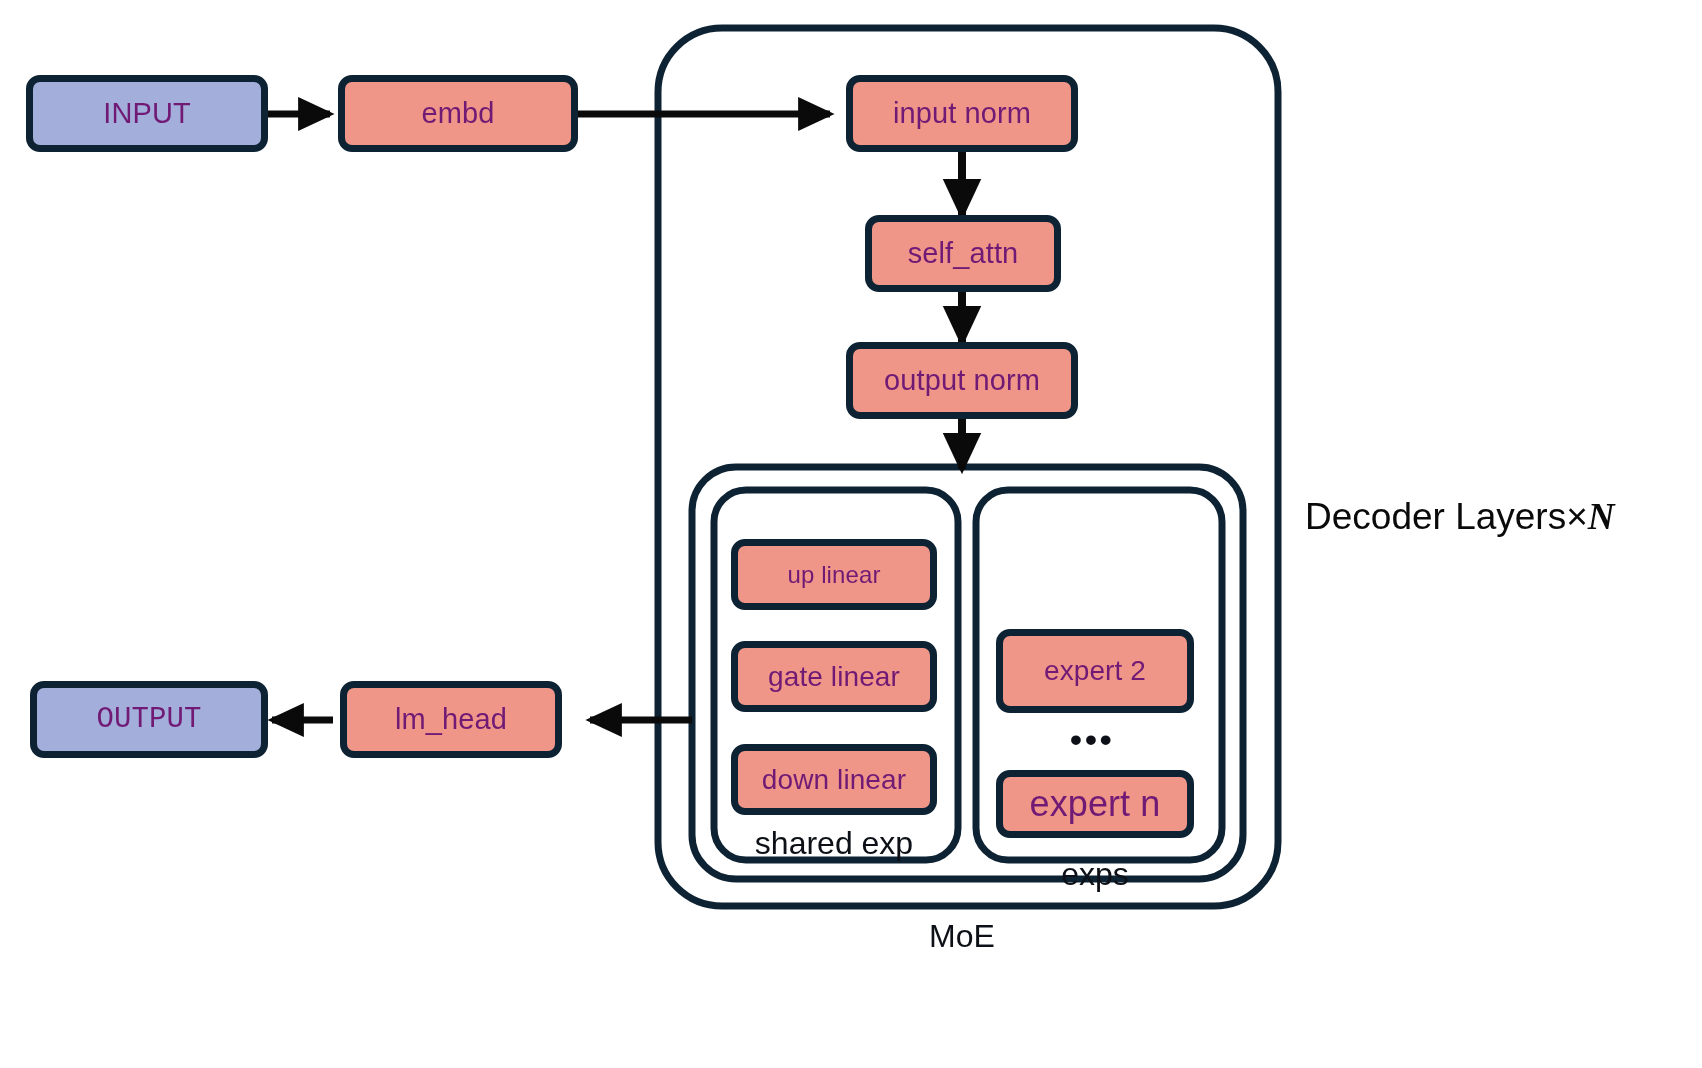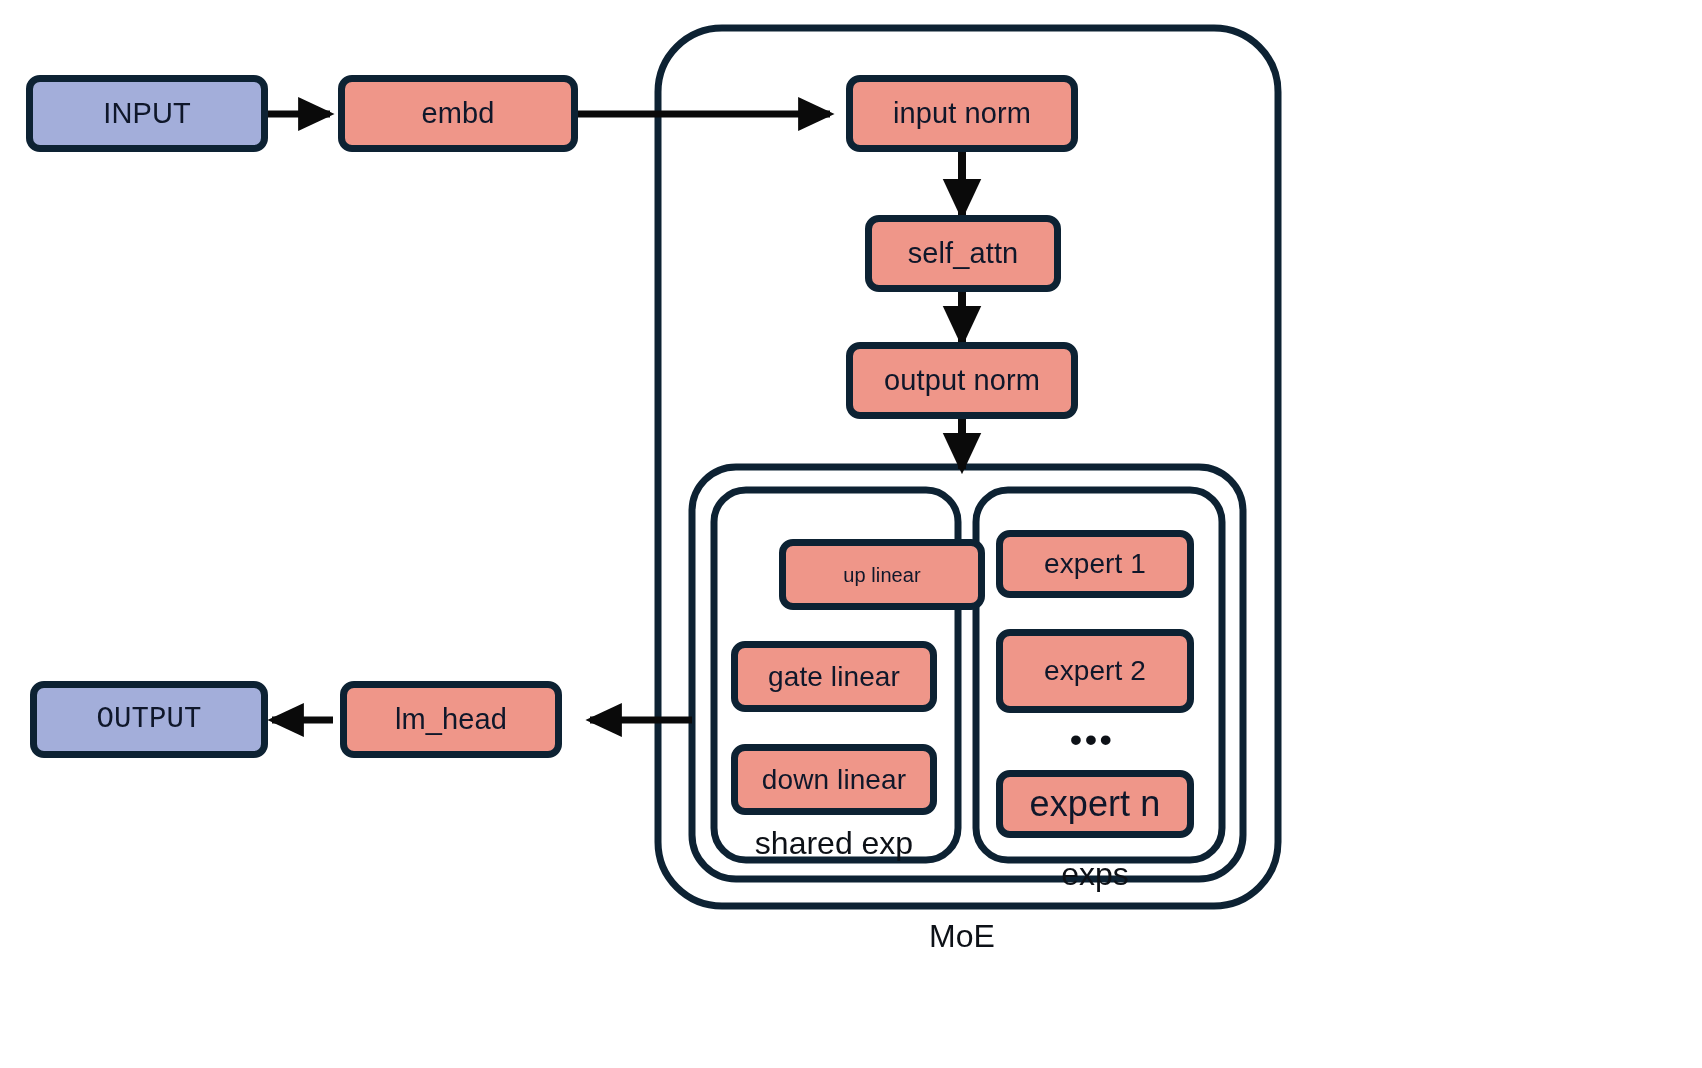--- a/index.html
+++ b/index.html
@@ -27,21 +27,21 @@
     pointer-events: none;
   }
   .node {
     position: absolute;
     box-sizing: border-box;
     display: flex;
     align-items: center;
     justify-content: center;
     border: 7px solid #0d2233;
     border-radius: 14px;
-    color: #0f172a;
+    color: #701a75;
     font-size: 29px;
     line-height: 1;
     letter-spacing: 0.1px;
     white-space: nowrap;
     z-index: 4;
   }
   .node.salmon { background: #ef9689; }
   .node.periwinkle { background: #a3aeda; }
 
   .group-label {
@@ -124,39 +124,36 @@
   </div>
 
   <div class="node salmon" style="left:865px; top:215px; width:196px; height:77px;">
     <span>self_attn</span>
   </div>
 
   <div class="node salmon" style="left:846px; top:342px; width:232px; height:77px;">
     <span>output norm</span>
   </div>
 
-  <div class="node salmon" style="left:731px; top:539px; width:206px; height:71px; font-size:20px;margin-left:48px;">
+  <div class="node salmon" style="left:731px; top:539px; width:206px; height:71px; font-size:24px;">
     <span>up linear</span>
   </div>
 
   <div class="node salmon" style="left:731px; top:641px; width:206px; height:71px; font-size:28px;">
     <span>gate linear</span>
   </div>
 
   <div class="node salmon" style="left:731px; top:744px; width:206px; height:71px; font-size:28px;">
     <span>down linear</span>
   </div>
 
   <div class="group-label" style="left:731px; top:827px; width:206px;">
     <span>shared exp</span>
   </div>
 
-  <div class="node salmon" style="left:996px; top:530px; width:198px; height:68px; font-size:28px;">
-    <span>expert 1</span>
-  </div>
 
   <div class="node salmon" style="left:996px; top:629px; width:198px; height:84px; font-size:28px;">
     <span>expert 2</span>
   </div>
 
   <div class="ellipsis" style="left:1070px; top:722px;">
     <span>•••</span>
   </div>
 
   <div class="node salmon" style="left:996px; top:770px; width:198px; height:68px; font-size:36px;">
@@ -172,14 +169,17 @@
   </div>
 
   <div class="node periwinkle" style="left:30px; top:681px; width:238px; height:77px;font-family:Liberation Mono, monospace;">
     <span>OUTPUT</span>
   </div>
 
   <div class="node salmon" style="left:340px; top:681px; width:222px; height:77px;">
     <span>lm_head</span>
   </div>
 
+  <div class="side-label" style="left:1305px; top:498px;">
+    <span>Decoder Layers×</span><span class="var">N</span>
+  </div>
 
 </div>
 
 </body></html>

